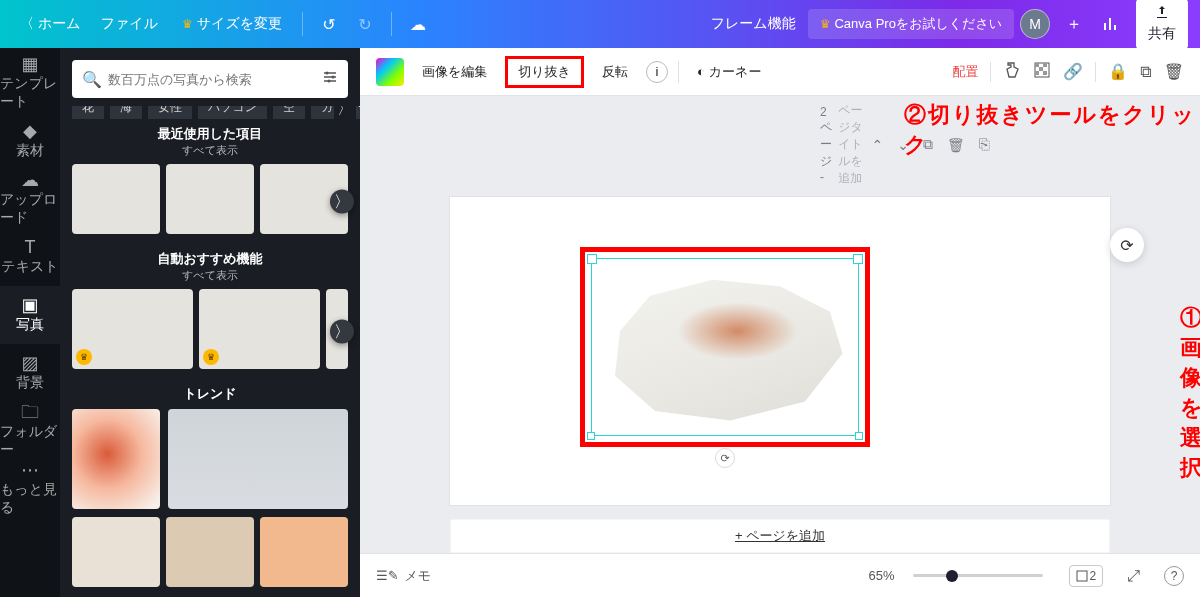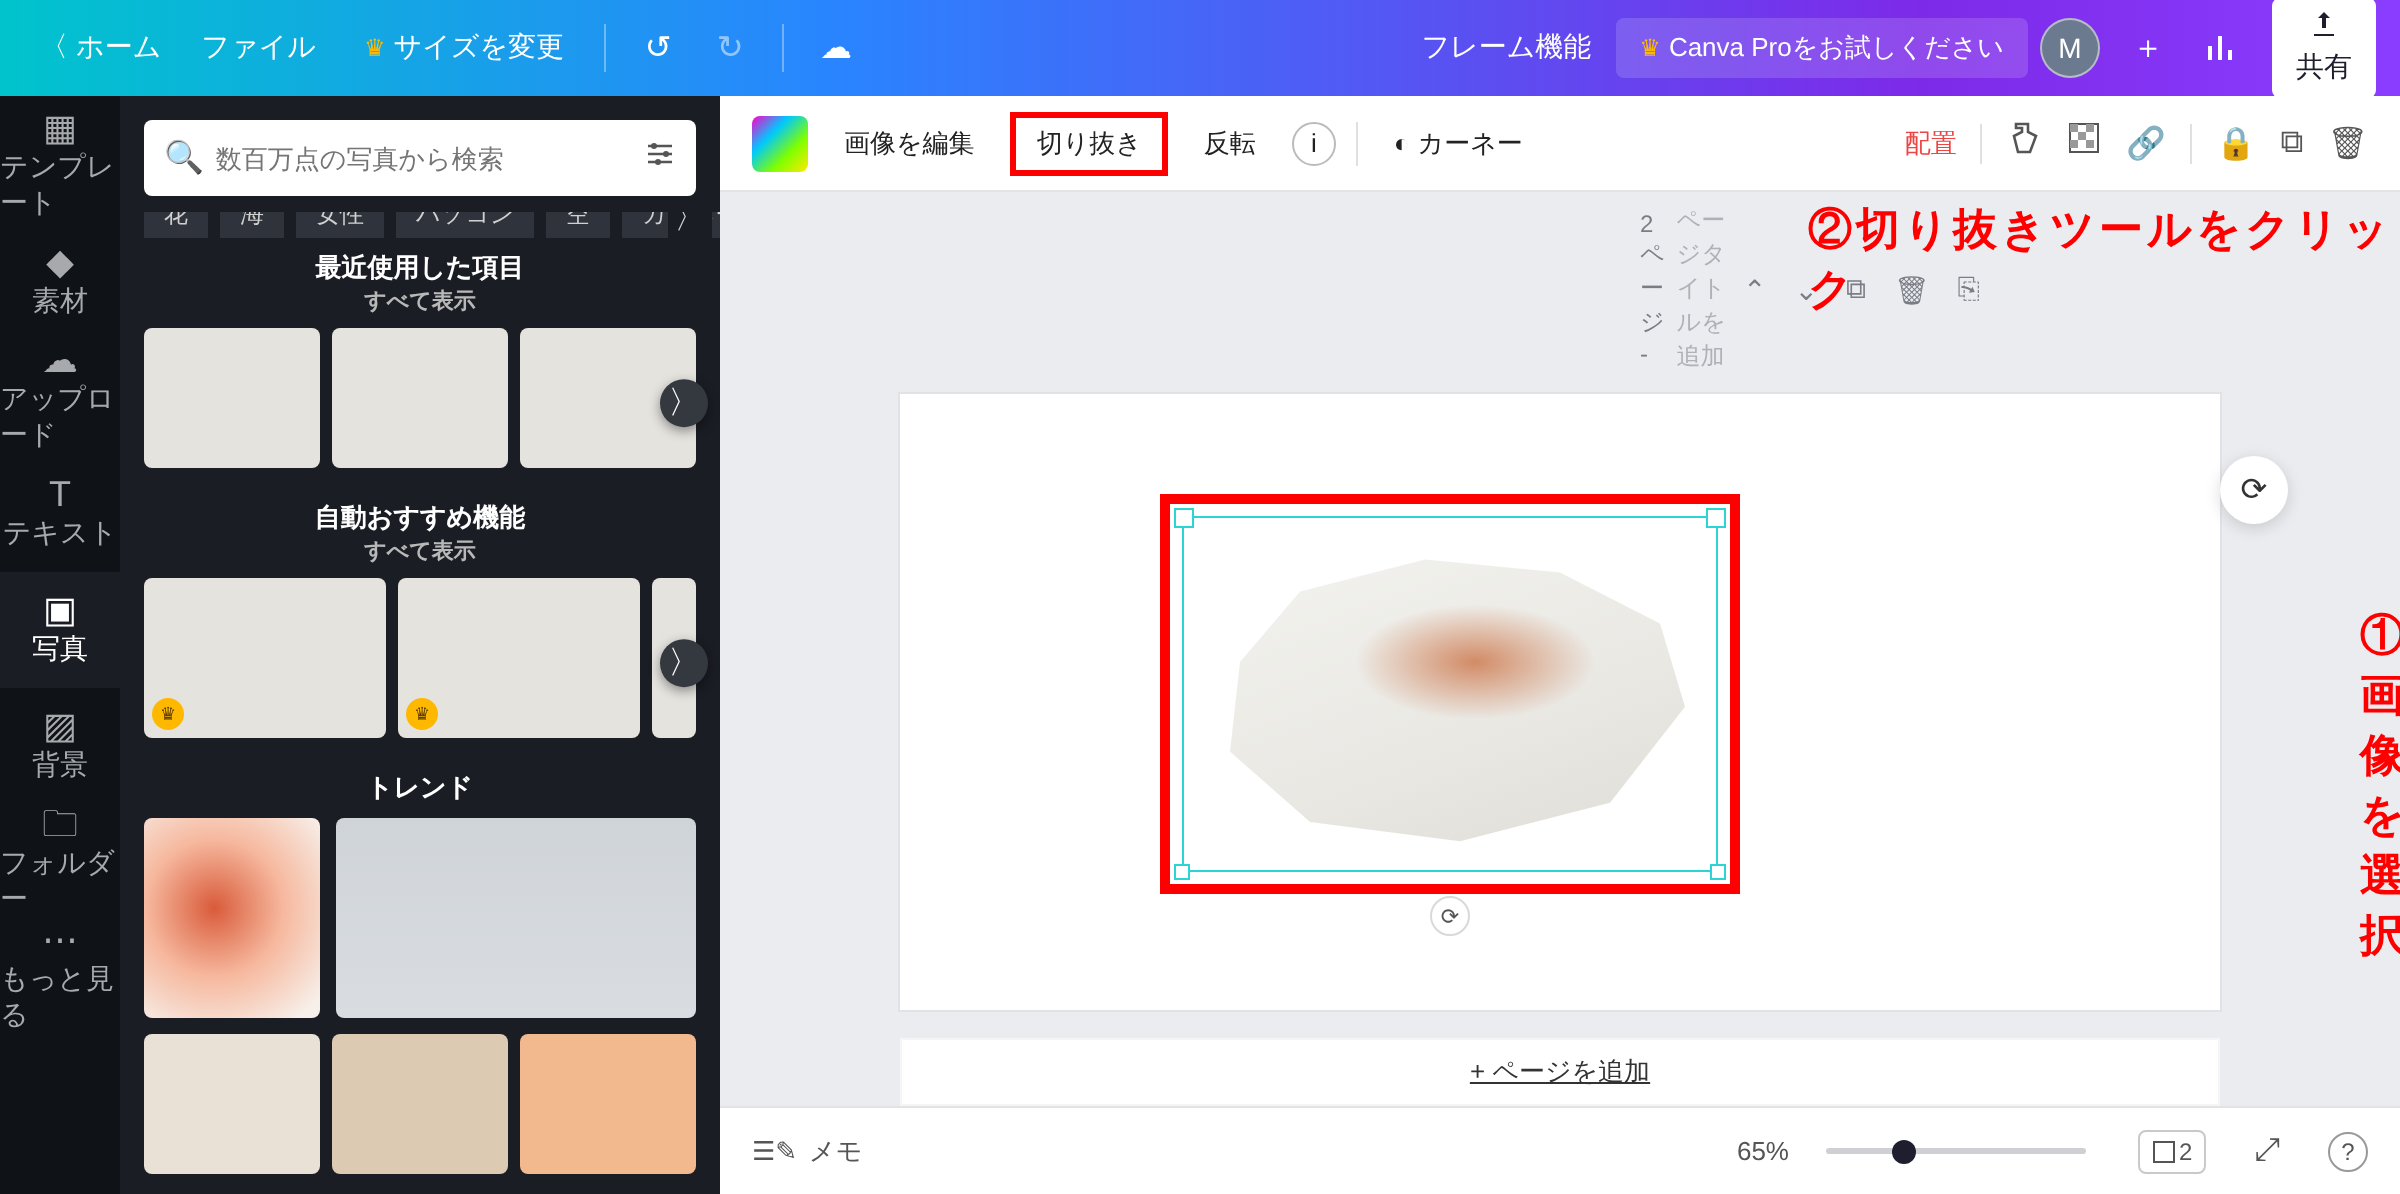--- a/index.html
+++ b/index.html
@@ -38,21 +38,21 @@
     .panel .search-wrap { padding:12px 12px 8px;}
     .panel .search { display:flex; align-items:center; background:#fff; border-radius:4px; height:38px; padding:0 10px;}
     .panel .search input { flex:1; border:none; outline:none; font-size:13px; }
     .panel .search .sicon { color:#555; margin-right:6px;}
     .panel .search .slider { color:#555; margin-left:6px; cursor:pointer;}
     .panel .chips { display:flex; align-items:center; gap:6px; padding:0 12px 10px; overflow:hidden; position:relative;}
     .panel .chip { background:#2f333b; color:#d0d0d0; border-radius:4px; padding:6px 10px; font-size:12px; white-space:nowrap; cursor:pointer;}
     .panel .chips .nav-arrow { position:absolute; right:4px; top:50%; transform:translateY(-60%); background:#1a1d23; width:22px; height:28px; display:flex; align-items:center; justify-content:center; border-radius:4px; color:#d0d0d0; cursor:pointer;}
     .panel .sec-head { display:flex; align-items:center; justify-content:space-between; padding:6px 14px 6px; font-size:13px;flex-direction:column;}
     .panel .sec-head .title { font-weight:600; color:#fff;}
-    .panel .sec-head .more { color:#b8b8b8; font-size:11px; cursor:pointer;font-weight:bold;}
+    .panel .sec-head .more { color:#b8b8b8; font-size:11px; cursor:pointer;}
     .panel .row { display:flex; gap:6px; padding:0 12px 10px; position:relative;}
     .panel .thumb { flex:1; height:70px; border-radius:4px; background:#e5e3de; overflow:hidden; position:relative; cursor:pointer;}
     .panel .thumb.badge::after { content:"♛"; position:absolute; left:4px; bottom:4px; background:#ffb800; color:#5a3b00; width:16px; height:16px; border-radius:50%; display:flex; align-items:center; justify-content:center; font-size:9px;}
     .panel .row .row-arrow { position:absolute; right:6px; top:50%; transform:translateY(-60%); width:24px; height:24px; border-radius:50%; background:#34383f; color:#fff; display:flex; align-items:center; justify-content:center; cursor:pointer; box-shadow:0 2px 6px rgba(0,0,0,.4);}
     .panel .row.big .thumb { height:80px; }
     .panel .row.trend { gap:8px; padding-bottom:0;}
     .panel .row.trend .t1 { width:88px; height:100px; flex:none; background:radial-gradient(circle at 40% 45%, #d95b3a 0%, #f6b89e 45%, #f7efe9 90%);}      
     .panel .row.trend .t2 { flex:1; height:100px; background:linear-gradient(#cfd4d9,#d9dde1);}      
     .panel .row.trend2 .ta { flex:1; height:70px; background:#e9e1d5;}
     .panel .row.trend2 .tb { flex:1; height:70px; background:#dccab3;}

